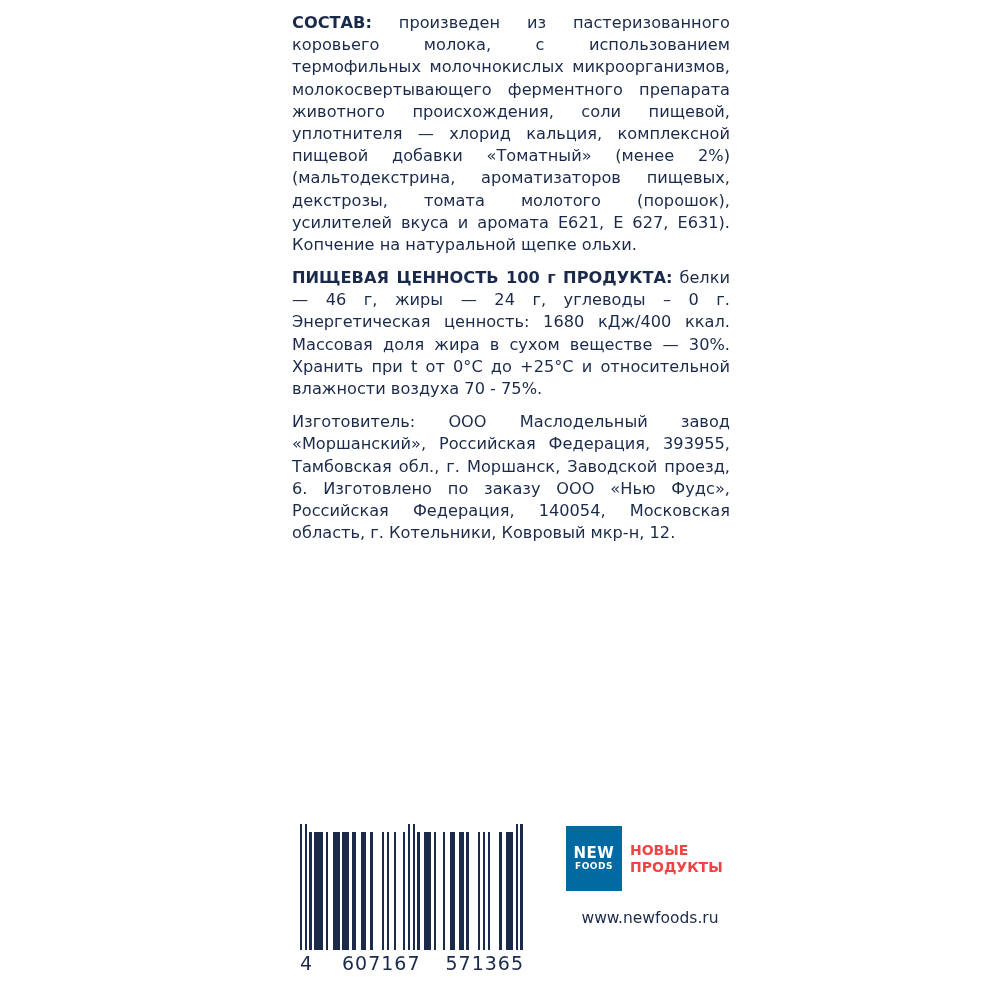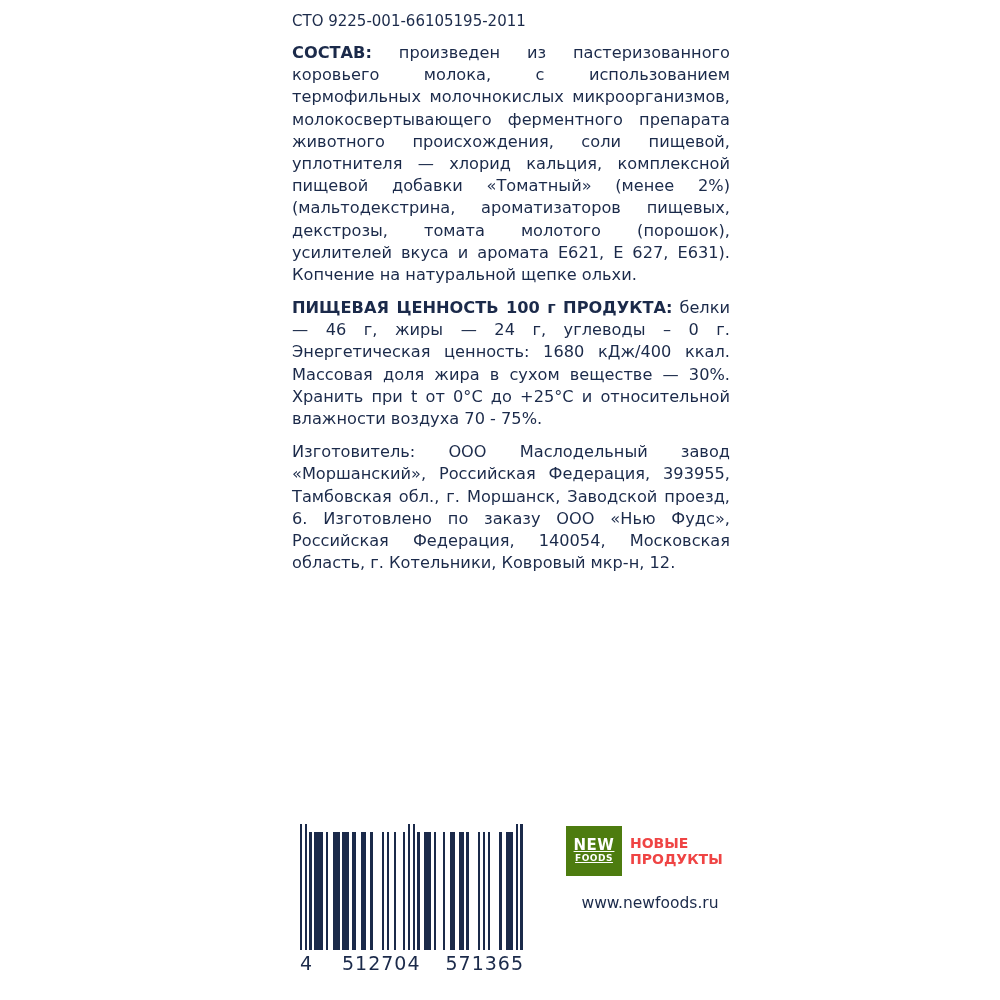--- a/index.html
+++ b/index.html
@@ -97,29 +97,28 @@
     top: 826px;
     width: 170px;
   }
   .logo-row {
     display: flex;
     align-items: center;
     gap: 8px;
   }
   .logo-mark {
     width: 56px;
-    height: 50px;
-    background: #4d7c0f;
+    height: 65px;
+    background: #0369a1;
     color: #ffffff;
     display: flex;
     flex-direction: column;
     align-items: center;
     justify-content: center;
     line-height: 1.05;
-    text-decoration: underline;
   }
   .logo-mark .l1 {
     font-size: 15px;
     font-weight: 700;
     letter-spacing: 0.5px;
   }
   .logo-mark .l2 {
     font-size: 9px;
     font-weight: 700;
     letter-spacing: 0.5px;
@@ -201,21 +200,20 @@
   }
 </style>
 </head>
 <body>
 
 <div class="label">
 
   <div class="content">
 
 
-    <div class="standard">СТО 9225-001-66105195-2011</div>
 
     <p class="block"><span class="hdr">СОСТАВ:</span><span> произведен из пастеризованного коровьего молока, с использованием термофильных молочнокислых микроорганизмов, молокосвертывающего ферментного препарата животного происхождения, соли пищевой, уплотнителя — хлорид кальция, комплексной пищевой добавки «Томатный» (менее 2%) (мальтодекстрина, ароматизаторов пищевых, декстрозы, томата молотого (порошок), усилителей вкуса и аромата Е621, Е 627, Е631). Копчение на натуральной щепке ольхи.</span></p>
 
     <p class="block"><span class="hdr">ПИЩЕВАЯ ЦЕННОСТЬ 100 г ПРОДУКТА:</span><span> белки — 46 г, жиры — 24 г, углеводы – 0 г. Энергетическая ценность: 1680 кДж/400 ккал. Массовая доля жира в сухом веществе — 30%. Хранить при t от 0°С до +25°С и относительной влажности воздуха 70 - 75%.</span></p>
 
 
     <p class="manufacturer">Изготовитель: ООО Маслодельный завод «Моршанский», Российская Федерация, 393955, Тамбовская обл., г. Моршанск, Заводской проезд, 6. Изготовлено по заказу ООО «Нью Фудс», Российская Федерация, 140054, Московская область, г. Котельники, Ковровый мкр-н, 12.</p>
   </div>
 
   <div class="barcode-area">
@@ -311,21 +309,21 @@
         <div class="bar" style="width: 2.35789px; height: 118px; background: rgb(27, 42, 74);"></div>
         <div class="bar" style="width: 2.35789px; height: 118px; background: rgb(27, 42, 74);"></div>
         <div class="bar" style="width: 2.35789px; height: 118px; background: rgb(27, 42, 74);"></div>
         <div class="bar" style="width: 2.35789px; height: 118px; background: transparent;"></div>
         <div class="bar" style="width: 2.35789px; height: 126px; background: rgb(27, 42, 74);"></div>
         <div class="bar" style="width: 2.35789px; height: 126px; background: transparent;"></div>
         <div class="bar" style="width: 2.35789px; height: 126px; background: rgb(27, 42, 74);"></div>
       </div>
     <div class="barcode-digits">
       <span class="lead">4</span>
-      <span>512704</span>
+      <span>607167</span>
       <span>571365</span>
     </div>
   </div>
 
   <div class="logo-area">
     <div class="logo-row">
       <div class="logo-mark">
         <span class="l1">NEW</span>
         <span class="l2">FOODS</span>
       </div>

